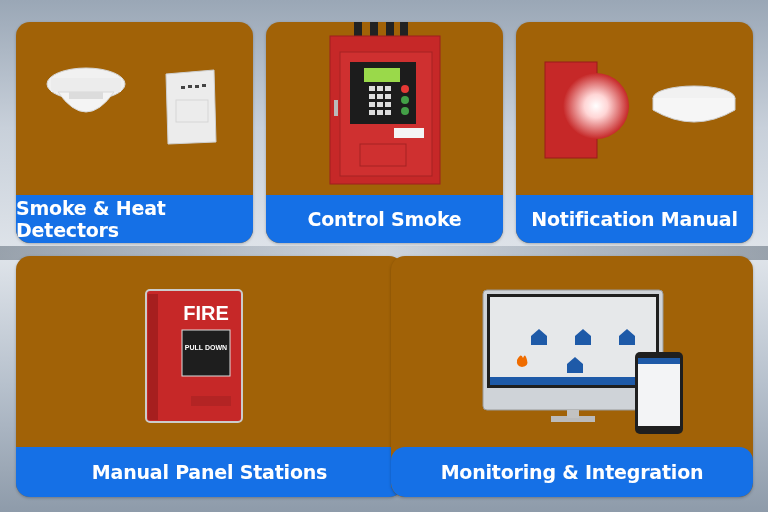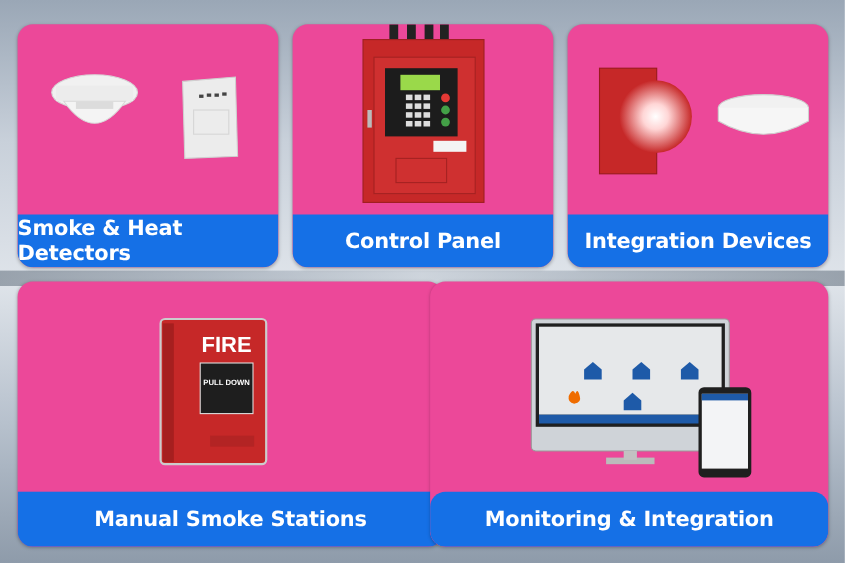--- a/index.html
+++ b/index.html
@@ -1,20 +1,20 @@
 <!DOCTYPE html>
 <html><head>
 <meta charset="utf-8">
 <style>
   html,body{margin:0;padding:0;}
   body{width:768px;height:512px;overflow:hidden;position:relative;
     background:linear-gradient(180deg,#9aa7b6 0%,#c8d0da 25%,#dfe4ea 50%,#b7c1cd 75%,#8e9baa 100%);
     font-family:"DejaVu Sans",sans-serif;}
   .bgstripe{position:absolute;left:0;right:0;height:14px;background:linear-gradient(90deg,#5f6c7a,#8a96a4,#c0c8d1,#8a96a4,#5f6c7a);opacity:.55;}
-  .card{position:absolute;background:#ec4899;border-radius:14px;overflow:hidden;box-shadow:0 1px 3px rgba(0,0,0,.25);}
+  .card{position:absolute;background:#a16207;border-radius:14px;overflow:hidden;box-shadow:0 1px 3px rgba(0,0,0,.25);}
   .label{position:absolute;left:0;right:0;bottom:0;background:#1570e6;color:#fff;
     font-weight:bold;font-size:19px;display:flex;align-items:center;justify-content:center;letter-spacing:-.2px;}
   .art{position:absolute;left:0;right:0;top:0;}
 </style>
 </head>
 <body>
 
 <div class="bgstripe" style="top:246px;"></div>
 
 <div class="card" style="left:16px;top:22px;width:237px;height:221px;">
@@ -63,56 +63,56 @@
           <rect x="119" y="88" width="6" height="5"></rect>
       </g>
       <circle cx="139" cy="67" r="4" fill="#e53935"></circle>
         <circle cx="139" cy="78" r="4" fill="#43a047"></circle>
         <circle cx="139" cy="89" r="4" fill="#43a047"></circle>
       <rect x="128" y="106" width="30" height="10" fill="#f4f4f4"></rect>
       <rect x="94" y="122" width="46" height="22" fill="none" stroke="#a52222"></rect>
       <rect x="68" y="78" width="4" height="16" fill="#bbb"></rect>
     </svg>
   </div>
-  <div class="label" style="height:48px;">Control Panel</div>
+  <div class="label" style="height:48px;">Control Smoke</div>
 </div>
 
 <div class="card" style="left:516px;top:22px;width:237px;height:221px;">
   <div class="art" style="height:173px;">
     <svg width="237" height="173">
       <defs>
           <radialGradient id="glow">
             <stop offset="0" stop-color="#fff"></stop>
             <stop offset=".35" stop-color="#ffd6d6"></stop>
             <stop offset="1" stop-color="#c62828"></stop>
           </radialGradient>
         </defs>
       <rect x="29" y="40" width="52" height="96" fill="#c62828" stroke="#991b1b"></rect>
       <circle cx="80" cy="84" r="33" fill="url(#glow)"></circle>
       <g>
         <ellipse cx="178" cy="76" rx="41" ry="12" fill="#f1f1f1" stroke="#cfcfcf"></ellipse>
         <path d="M137 76 L137 88 Q178 112 219 88 L219 76" fill="#f6f6f6" stroke="#cfcfcf"></path>
       </g>
     </svg>
   </div>
-  <div class="label" style="height:48px;">Integration Devices</div>
+  <div class="label" style="height:48px;">Notification Manual</div>
 </div>
 
 <div class="card" style="left:16px;top:256px;width:387px;height:241px;">
   <div class="art" style="height:192px;">
     <svg width="361" height="192">
       <rect x="130" y="34" width="96" height="132" rx="4" fill="#c62828" stroke="#ccc" stroke-width="2"></rect>
       <rect x="132" y="38" width="10" height="126" fill="#a61f1f"></rect>
       <text x="190" y="64" text-anchor="middle" fill="#fff" font-family="Liberation Sans, sans-serif" font-weight="bold" font-size="20">FIRE</text>
       <rect x="166" y="74" width="48" height="46" fill="#1e1e1e" stroke="#ddd"></rect>
       <text x="190" y="94" text-anchor="middle" fill="#fff" font-family="Liberation Sans, sans-serif" font-weight="bold" font-size="7">PULL DOWN</text>
       <rect x="175" y="140" width="40" height="10" fill="#b32424"></rect>
     </svg>
   </div>
-  <div class="label" style="height:50px;">Manual Smoke Stations</div>
+  <div class="label" style="height:50px;">Manual Panel Stations</div>
 </div>
 
 <div class="card" style="left:391px;top:256px;width:362px;height:241px;">
   <div class="art" style="height:191px;">
     <svg width="362" height="191">
       <rect x="92" y="34" width="180" height="120" rx="4" fill="#cfd3d8" stroke="#999"></rect>
       <rect x="96" y="38" width="172" height="94" fill="#1f1f1f"></rect>
       <rect x="99" y="41" width="166" height="80" fill="#e6e8ea"></rect>
       <rect x="99" y="121" width="166" height="8" fill="#1e5aa8"></rect>
       <g fill="#1e5aa8">

